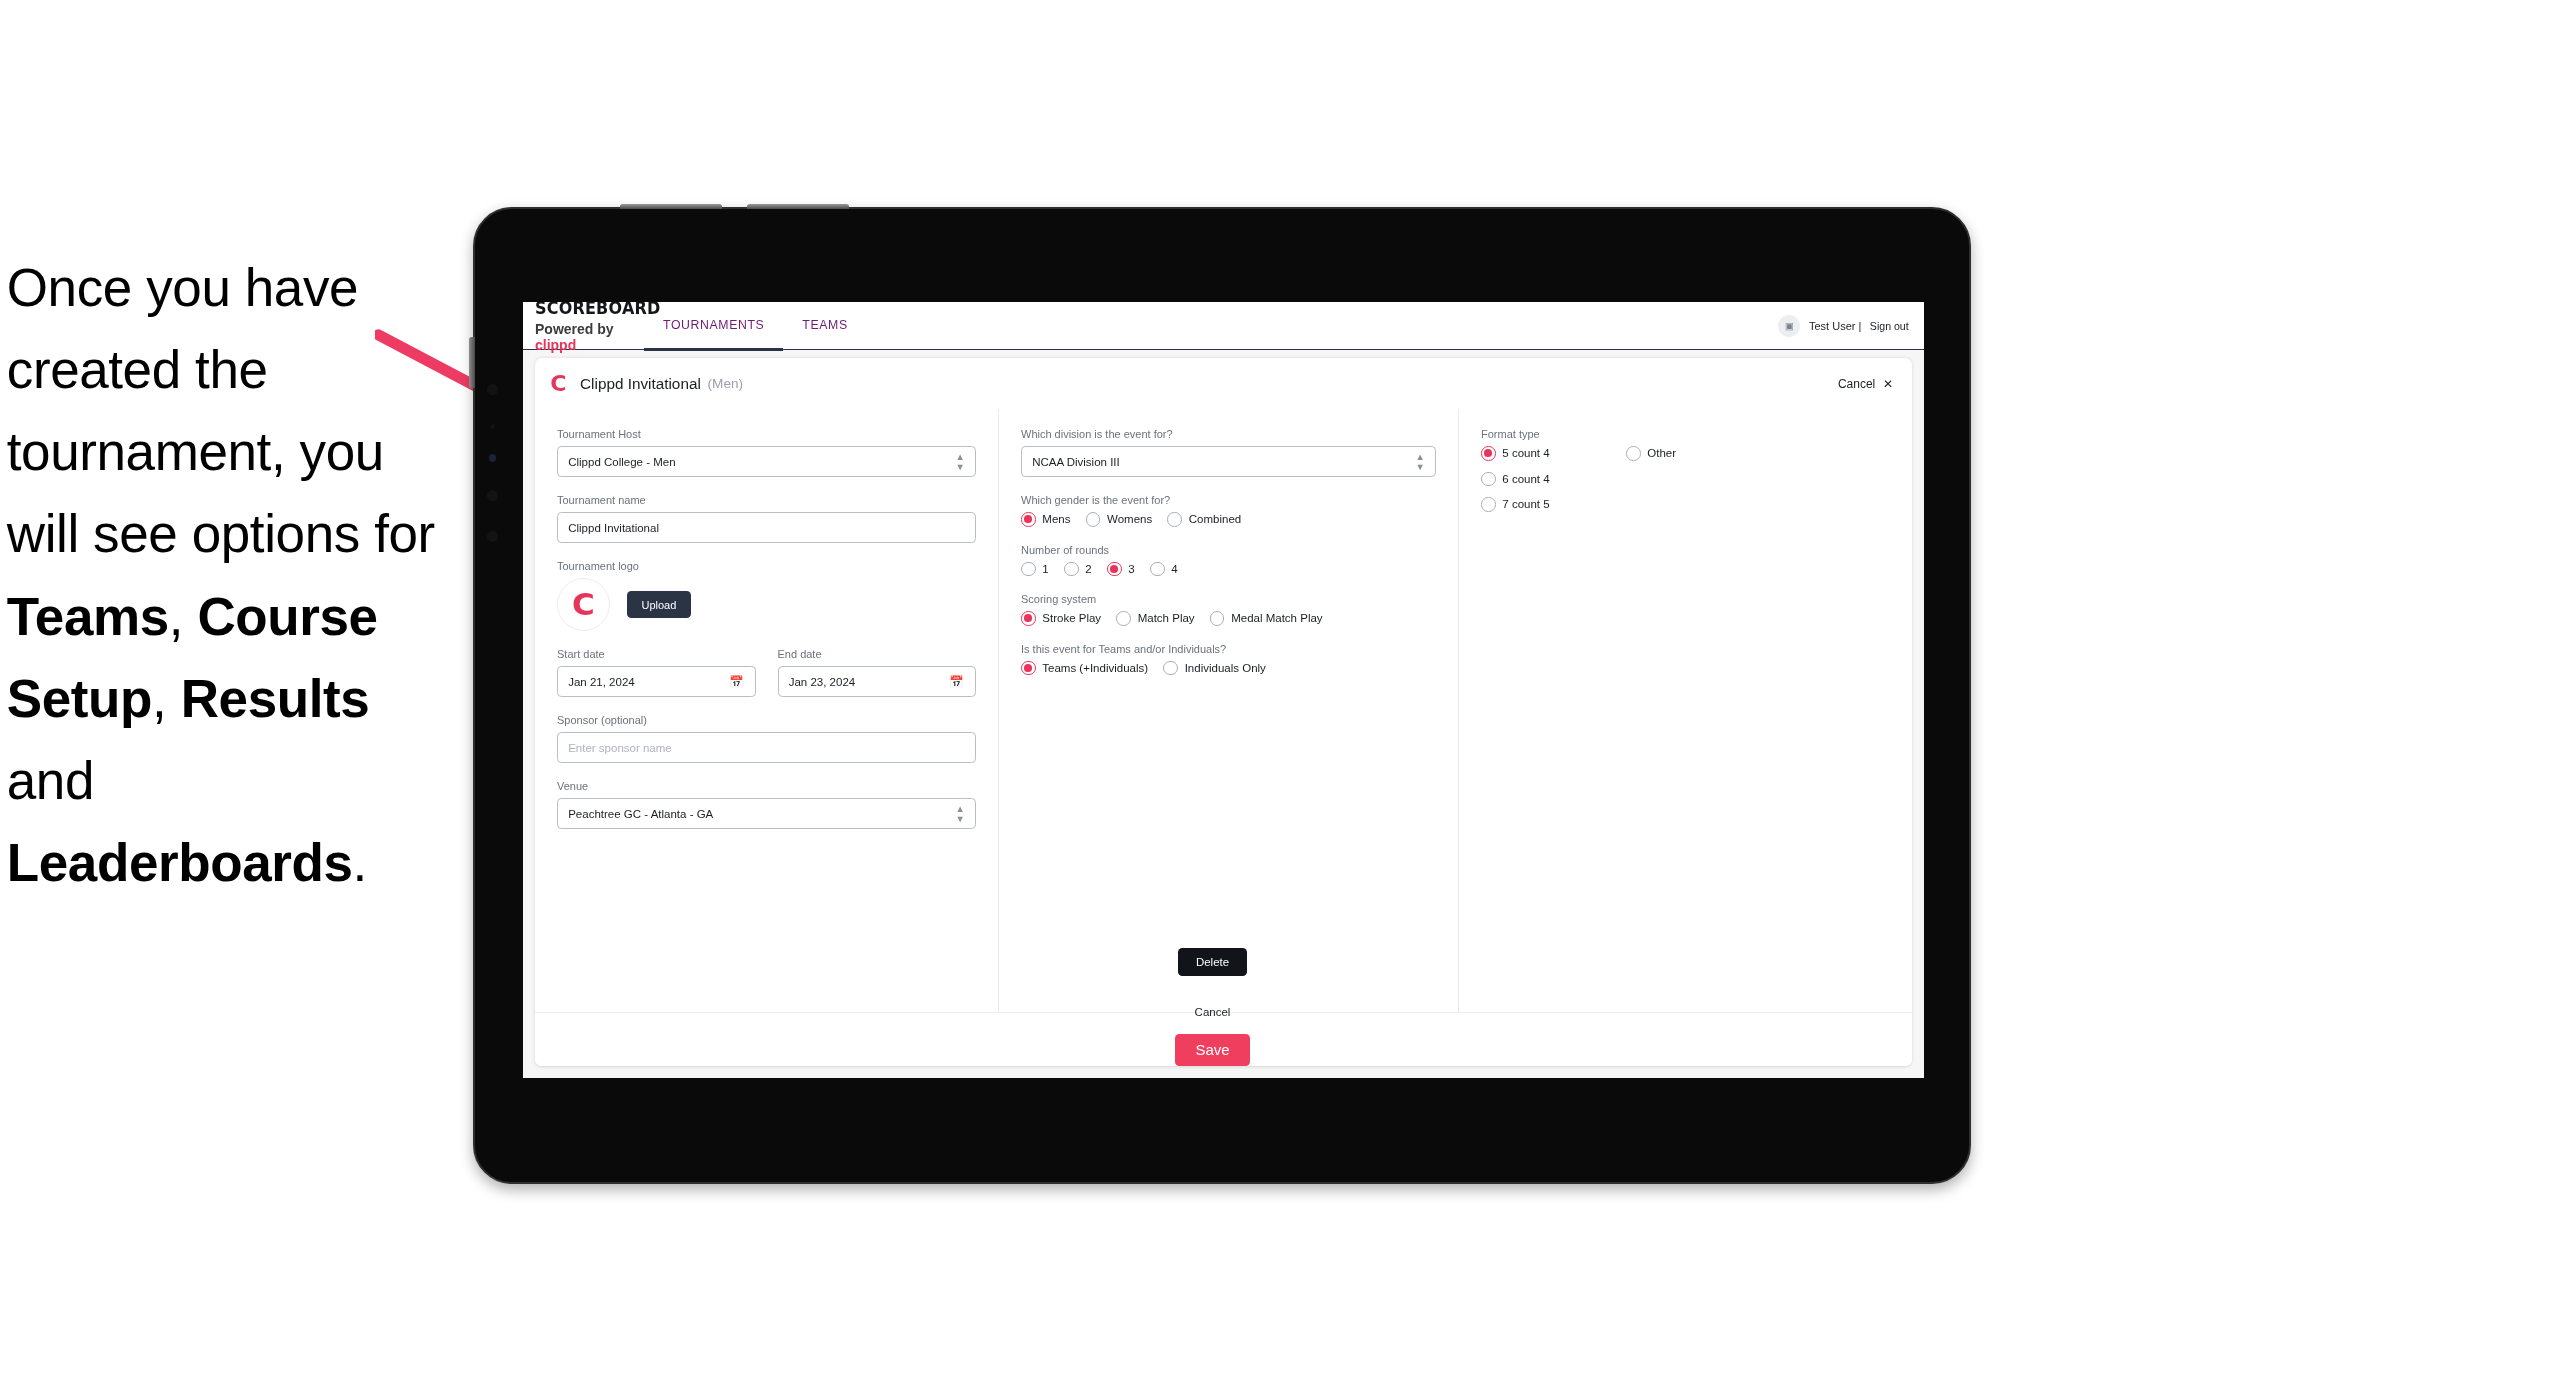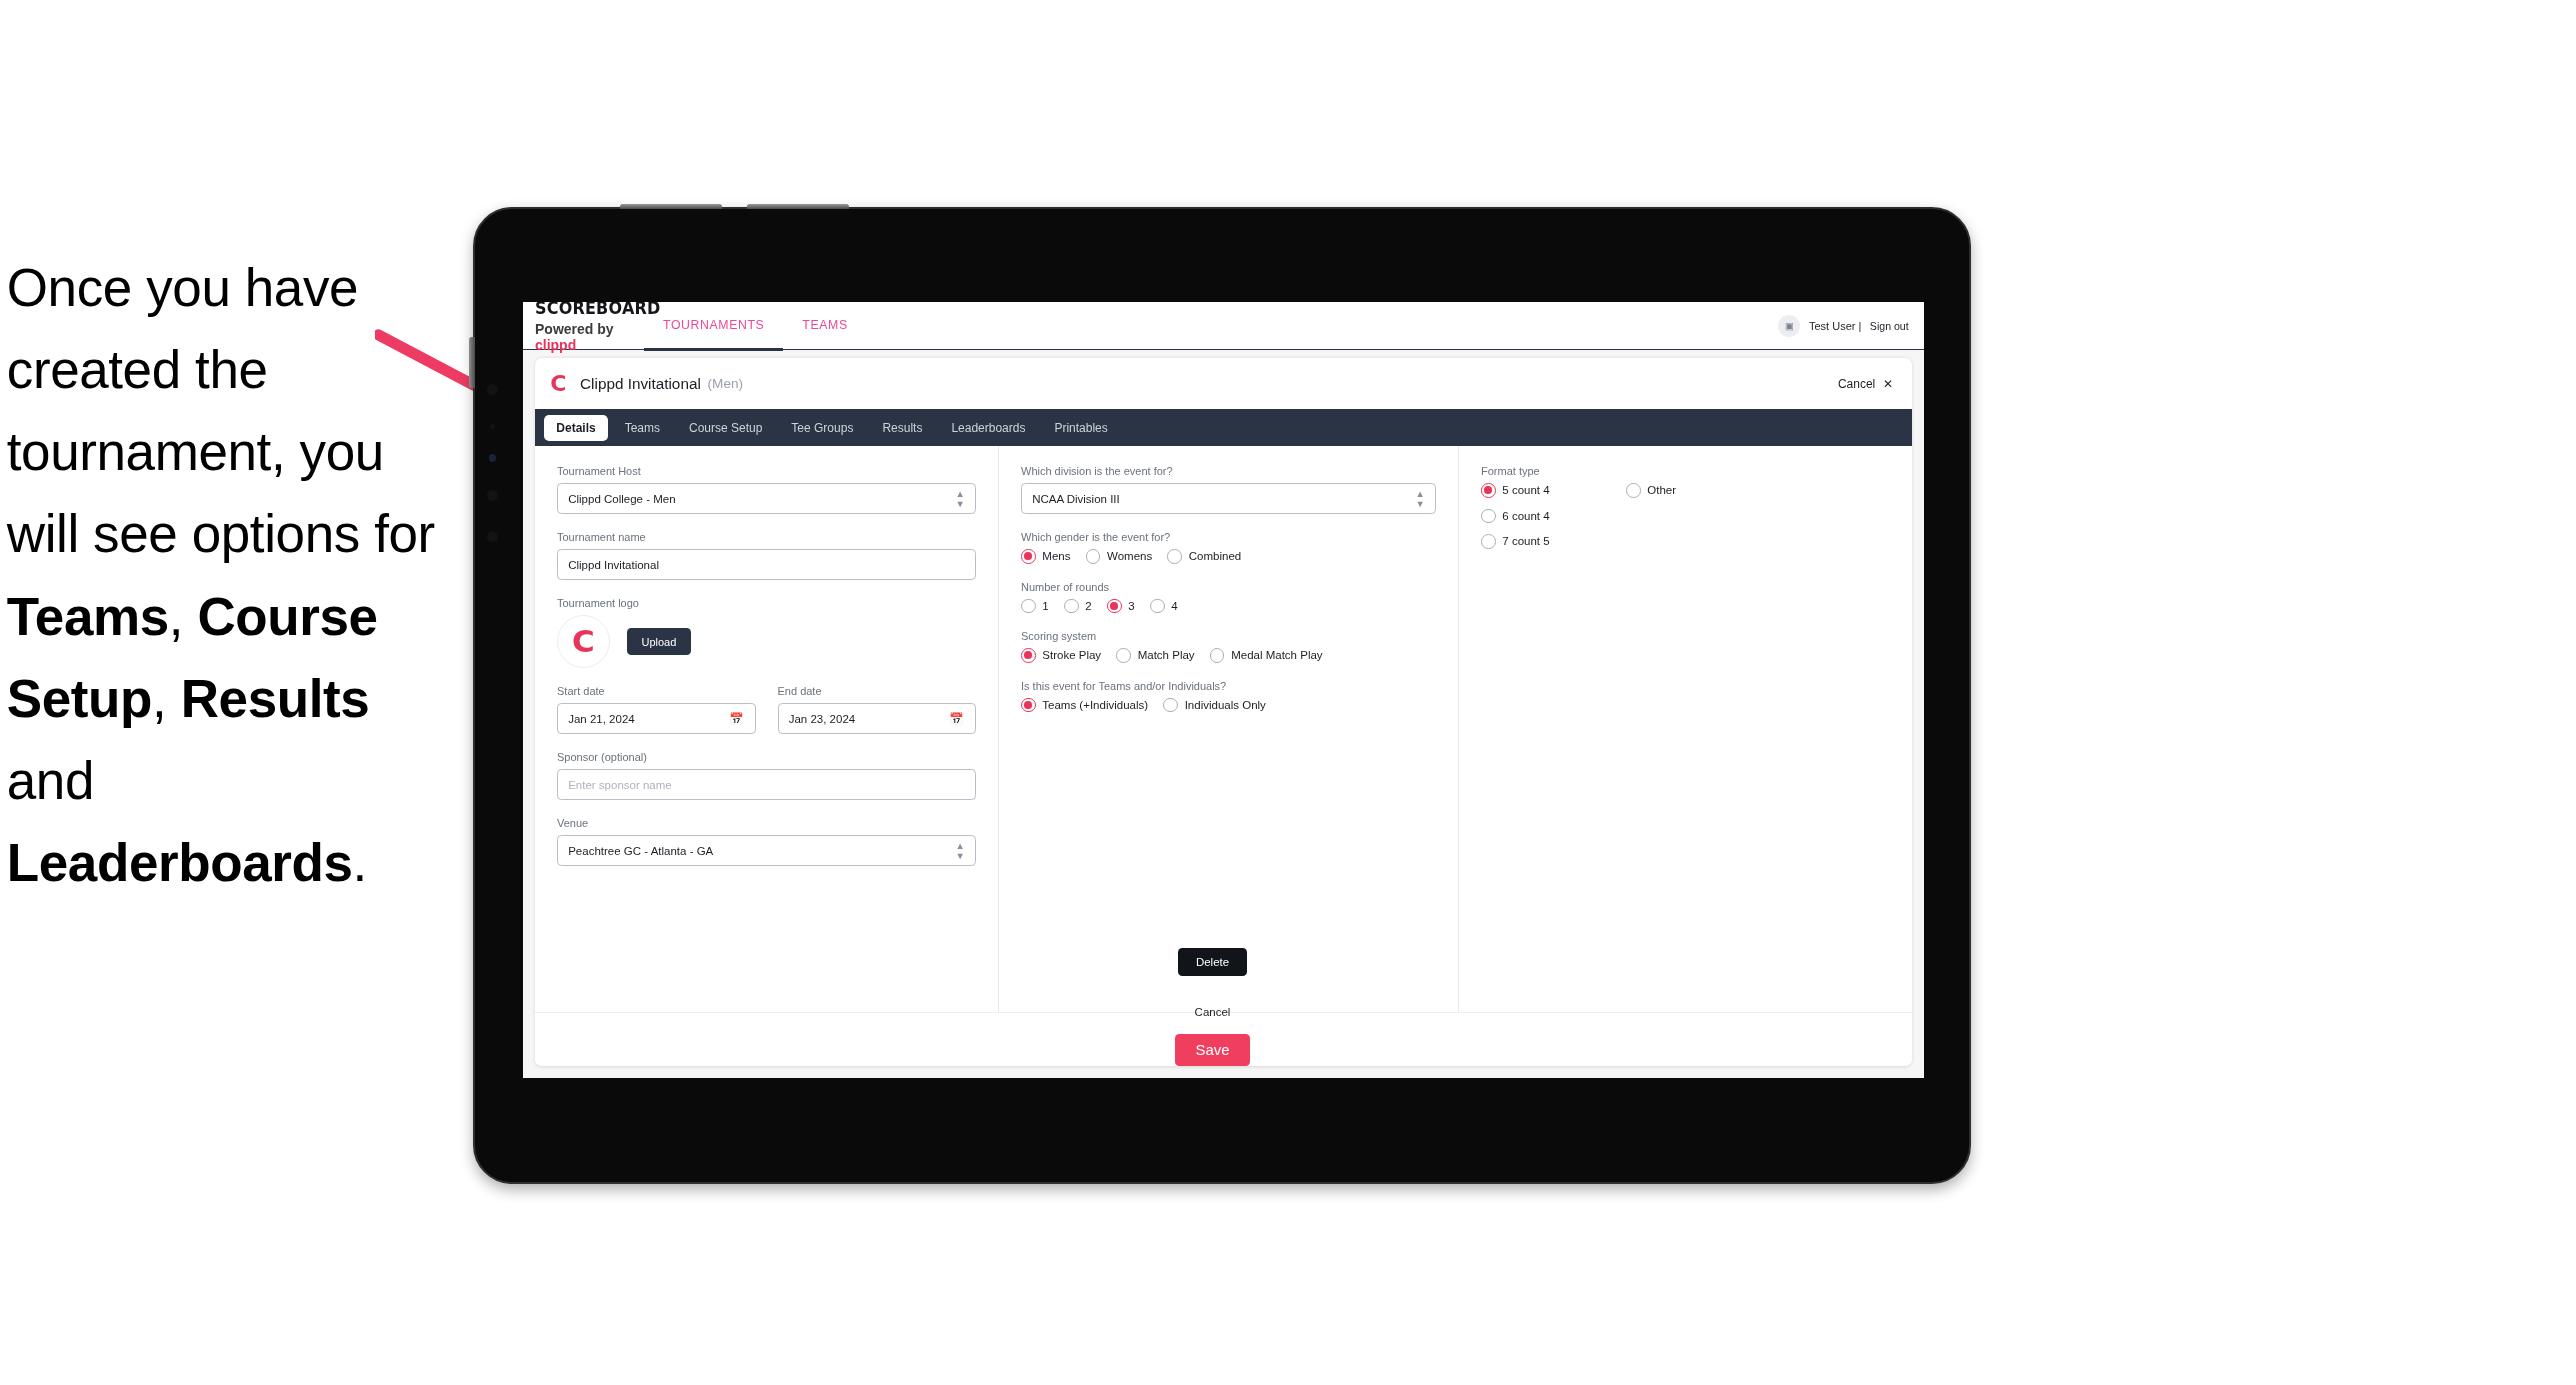--- a/index.html
+++ b/index.html
@@ -111,21 +111,21 @@
     font-weight: 700;
     margin-top: 3.4px;
   }
   #brand-sub .pink { color: #e8345a; }
   .appnav {
     display: flex;
     align-items: center;
     padding: 0 19px;
     font-size: 12.3px;
     letter-spacing: 0.6px;
-    color: #ec4899;
+    color: #701a75;
     cursor: pointer;
     border-bottom: 3.4px solid transparent;
     margin-bottom: -1.7px;
   }
   .appnav.active { border-bottom-color: #2b3445; }
   #appbar-right {
     margin-left: auto;
     display: flex;
     align-items: center;
     gap: 8.5px;
@@ -365,29 +365,20 @@
     <div id="card-header">
       <div id="logo-c">C</div>
       <div id="tourn-title">Clippd Invitational</div>
       <div id="tourn-gender">(Men)</div>
       <div id="card-header-right">
         <span>Cancel</span>
         <span>✕</span>
       </div>
     </div>
 
-    <div id="tabstrip">
-      <div class="tab active">Details</div>
-      <div class="tab">Teams</div>
-      <div class="tab">Course Setup</div>
-      <div class="tab">Tee Groups</div>
-      <div class="tab">Results</div>
-      <div class="tab">Leaderboards</div>
-      <div class="tab">Printables</div>
-    </div>
 
     <div id="form-body">
 
       <div class="col" id="col1">
 
         <div class="fgroup">
           <div class="flabel">Tournament Host</div>
           <div class="finput">
             <span>Clippd College - Men</span>
             <span class="sel-caret">

